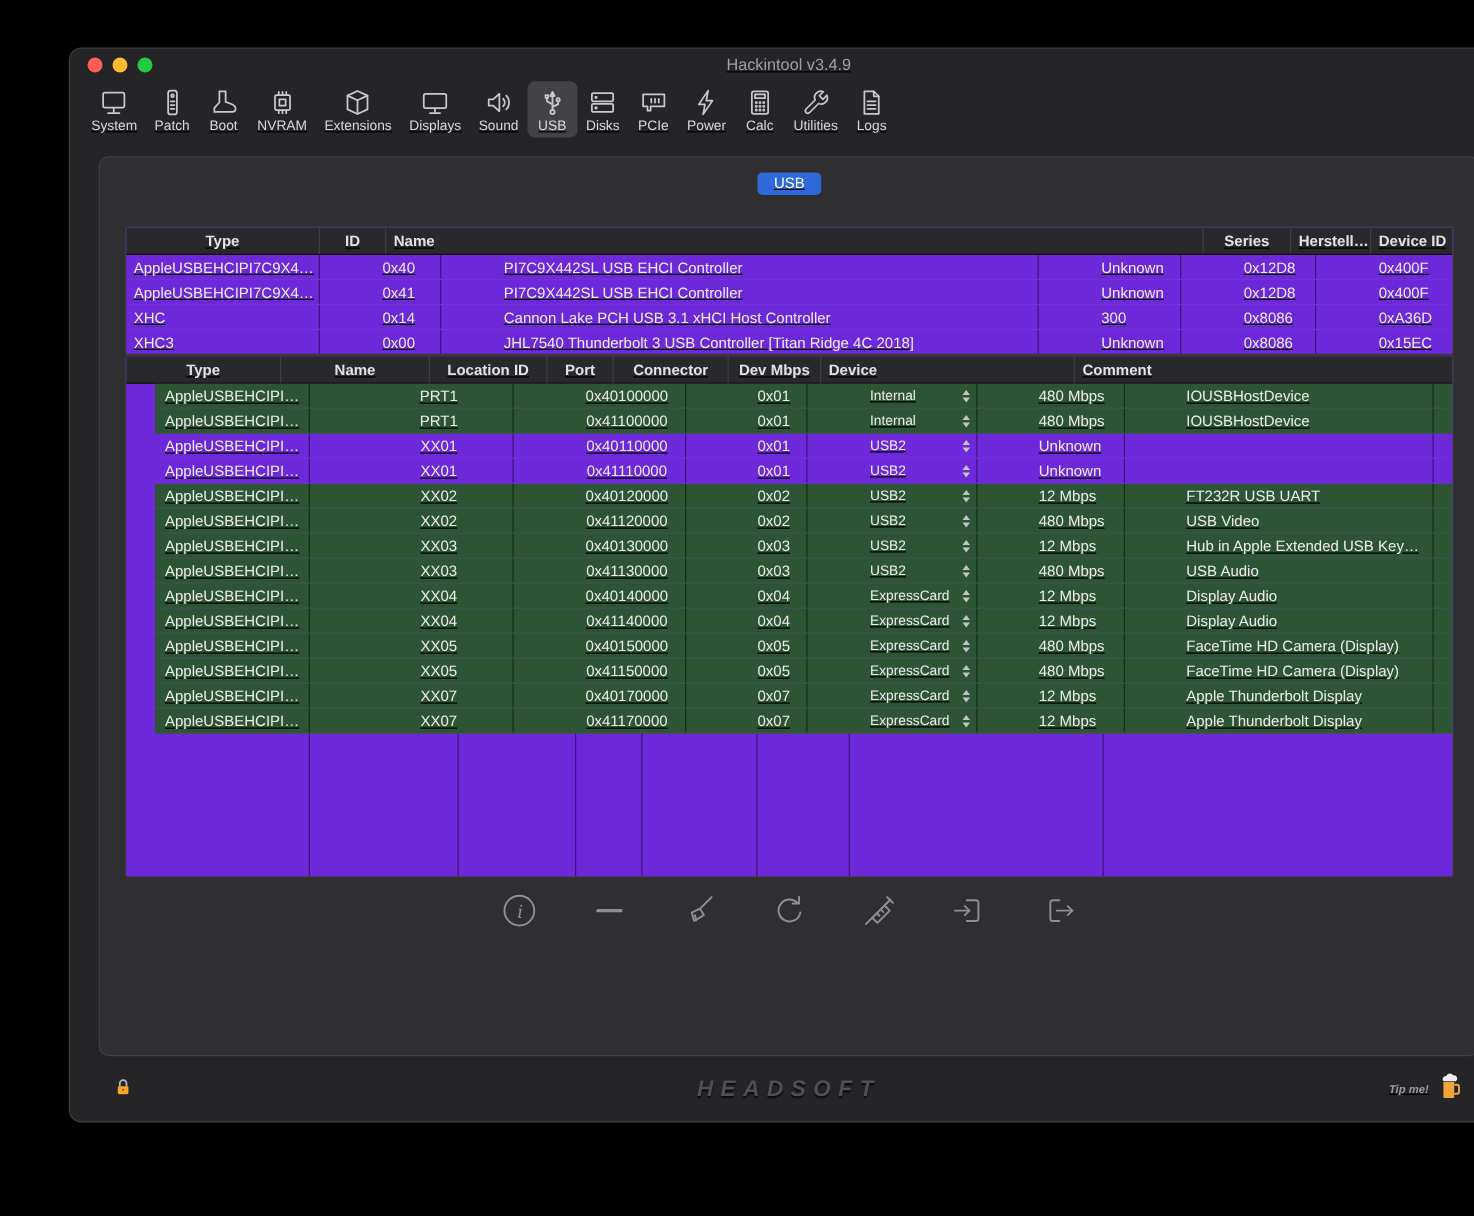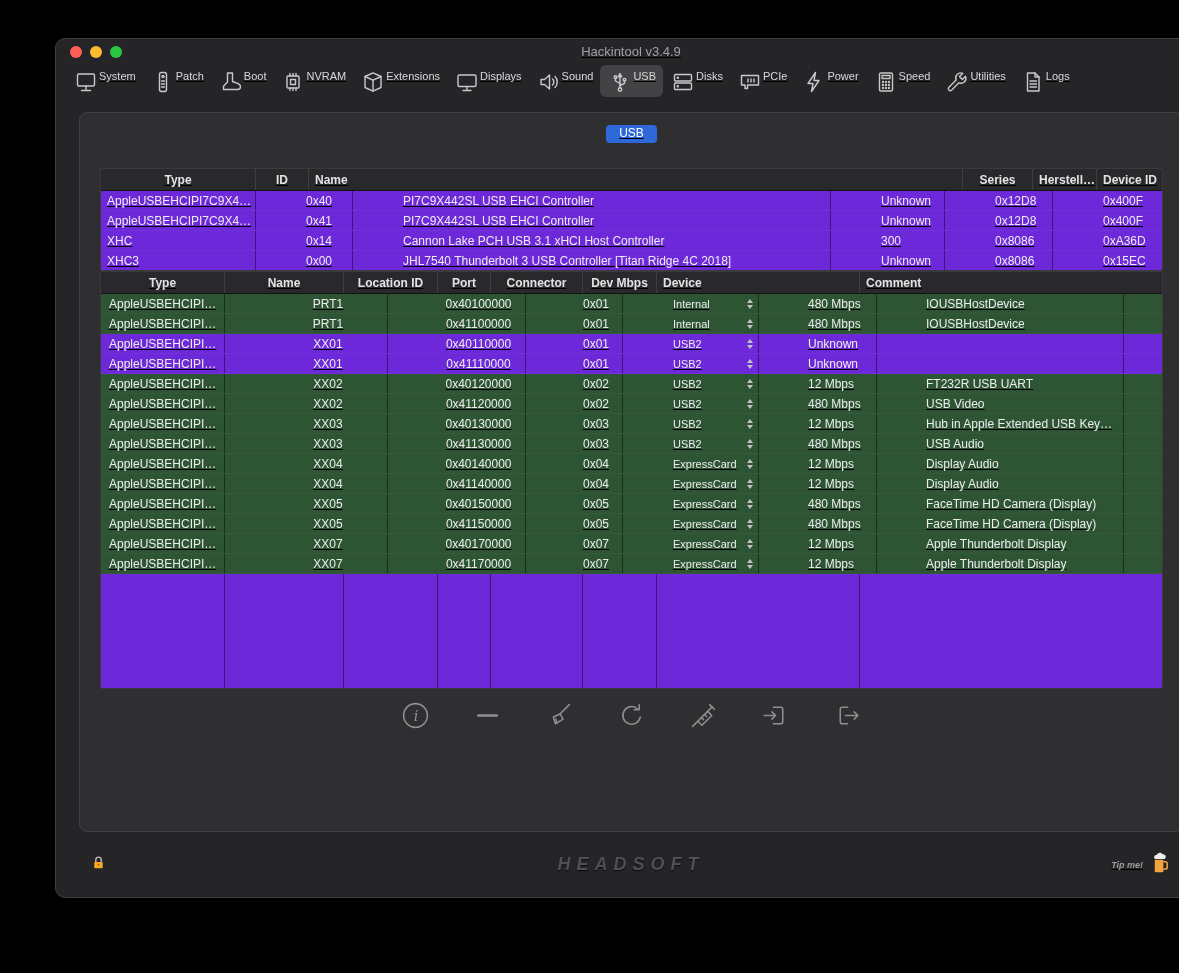--- a/index.html
+++ b/index.html
@@ -7,21 +7,21 @@
   .window{position:absolute;left:55px;top:38px;width:1152px;height:860px;background:#252528;
     border:1px solid #3f3f42;border-radius:10px;box-sizing:border-box;
     box-shadow:0 25px 60px rgba(0,0,0,.7);display:flex;flex-direction:column;text-decoration:underline;}
   
   .titlebar{position:relative;height:24px;flex:0 0 auto;}
   .traffic{position:absolute;left:14px;top:7px;display:flex;gap:8px;}
   .tl{width:12px;height:12px;border-radius:50%;}
   .win-title{text-align:center;line-height:26px;font-size:13px;color:#9fa0a3;}
   
   .toolbar{display:flex;align-items:flex-start;padding:2px 0 4px 10px;flex:0 0 auto;}
-  .tb-item{display:flex;align-items:flex-start;padding:4px 7px 3px;border-radius:6px;}
+  .tb-item{display:flex;flex-direction:column;align-items:center;padding:4px 7px 3px;border-radius:6px;}
   .tb-item.selected{background:rgba(255,255,255,.14);}
   .tb-icon{width:26px;height:25px;display:flex;align-items:center;justify-content:center;}
   .tb-icon svg{width:24px;height:24px;stroke:#c9c9cb;fill:none;stroke-width:1.4;stroke-linecap:round;stroke-linejoin:round;}
   .tb-label{font-size:11px;color:#d8d8da;margin-top:1px;white-space:nowrap;}
   
   .panel{margin:11px 22px 0 23px;height:720px;background:#2f2f32;border:1px solid #404043;
     border-radius:8px;box-sizing:border-box;padding:8px 20px 0;display:flex;flex-direction:column;flex:0 0 auto;}
   .tabrow{display:flex;justify-content:center;margin-top:4px;height:18px;}
   .tab-pill{background:#2e68d9;color:#fff;font-size:12px;line-height:17px;padding:0 13px;border-radius:4px;}
   
@@ -213,21 +213,21 @@
             <circle cx="12" cy="12" r=".5"></circle>
             <circle cx="15" cy="12" r=".5"></circle>
             <circle cx="9" cy="15" r=".5"></circle>
             <circle cx="12" cy="15" r=".5"></circle>
             <circle cx="15" cy="15" r=".5"></circle>
             <circle cx="9" cy="18" r=".5"></circle>
             <circle cx="12" cy="18" r=".5"></circle>
             <circle cx="15" cy="18" r=".5"></circle>
           </svg>
         </span>
-        <span class="tb-label">Speed</span>
+        <span class="tb-label">Calc</span>
       </div>
       <div class="tb-item">
         <span class="tb-icon">
           <svg viewBox="0 0 24 24">
             <path d="M20.5 6.2a5 5 0 0 1-6.6 6.6L6.5 20.2a2 2 0 0 1-2.8-2.8l7.4-7.4a5 5 0 0 1 6.6-6.6l-3.2 3.2 2.9 2.9z"></path>
           </svg>
         </span>
         <span class="tb-label">Utilities</span>
       </div>
       <div class="tb-item">
@@ -299,21 +299,21 @@
       <div class="thead grid2">
           <div class="th c0">Type</div>
           <div class="th c1">Name</div>
           <div class="th c2">Location ID</div>
           <div class="th c3">Port</div>
           <div class="th c4">Connector</div>
           <div class="th c5">Dev Mbps</div>
           <div class="th c6 left">Device</div>
           <div class="th c7 left">Comment</div>
         </div>
-      <div style="display:flex;flex-direction:column;flex:1;">
+      <div style="display:flex;flex-direction:column;flex:1;padding-left:23px;">
           <div class="tr grid2 active">
             <div class="td c0">AppleUSBEHCIPI…</div>
             <div class="td c1">PRT1</div>
             <div class="td c2">0x40100000</div>
             <div class="td c3">0x01</div>
             <div class="td c4">
               <span class="conn-label">Internal</span>
               <span class="stepper">
                 <span class="st-up"></span>
                 <span class="st-dn"></span>

